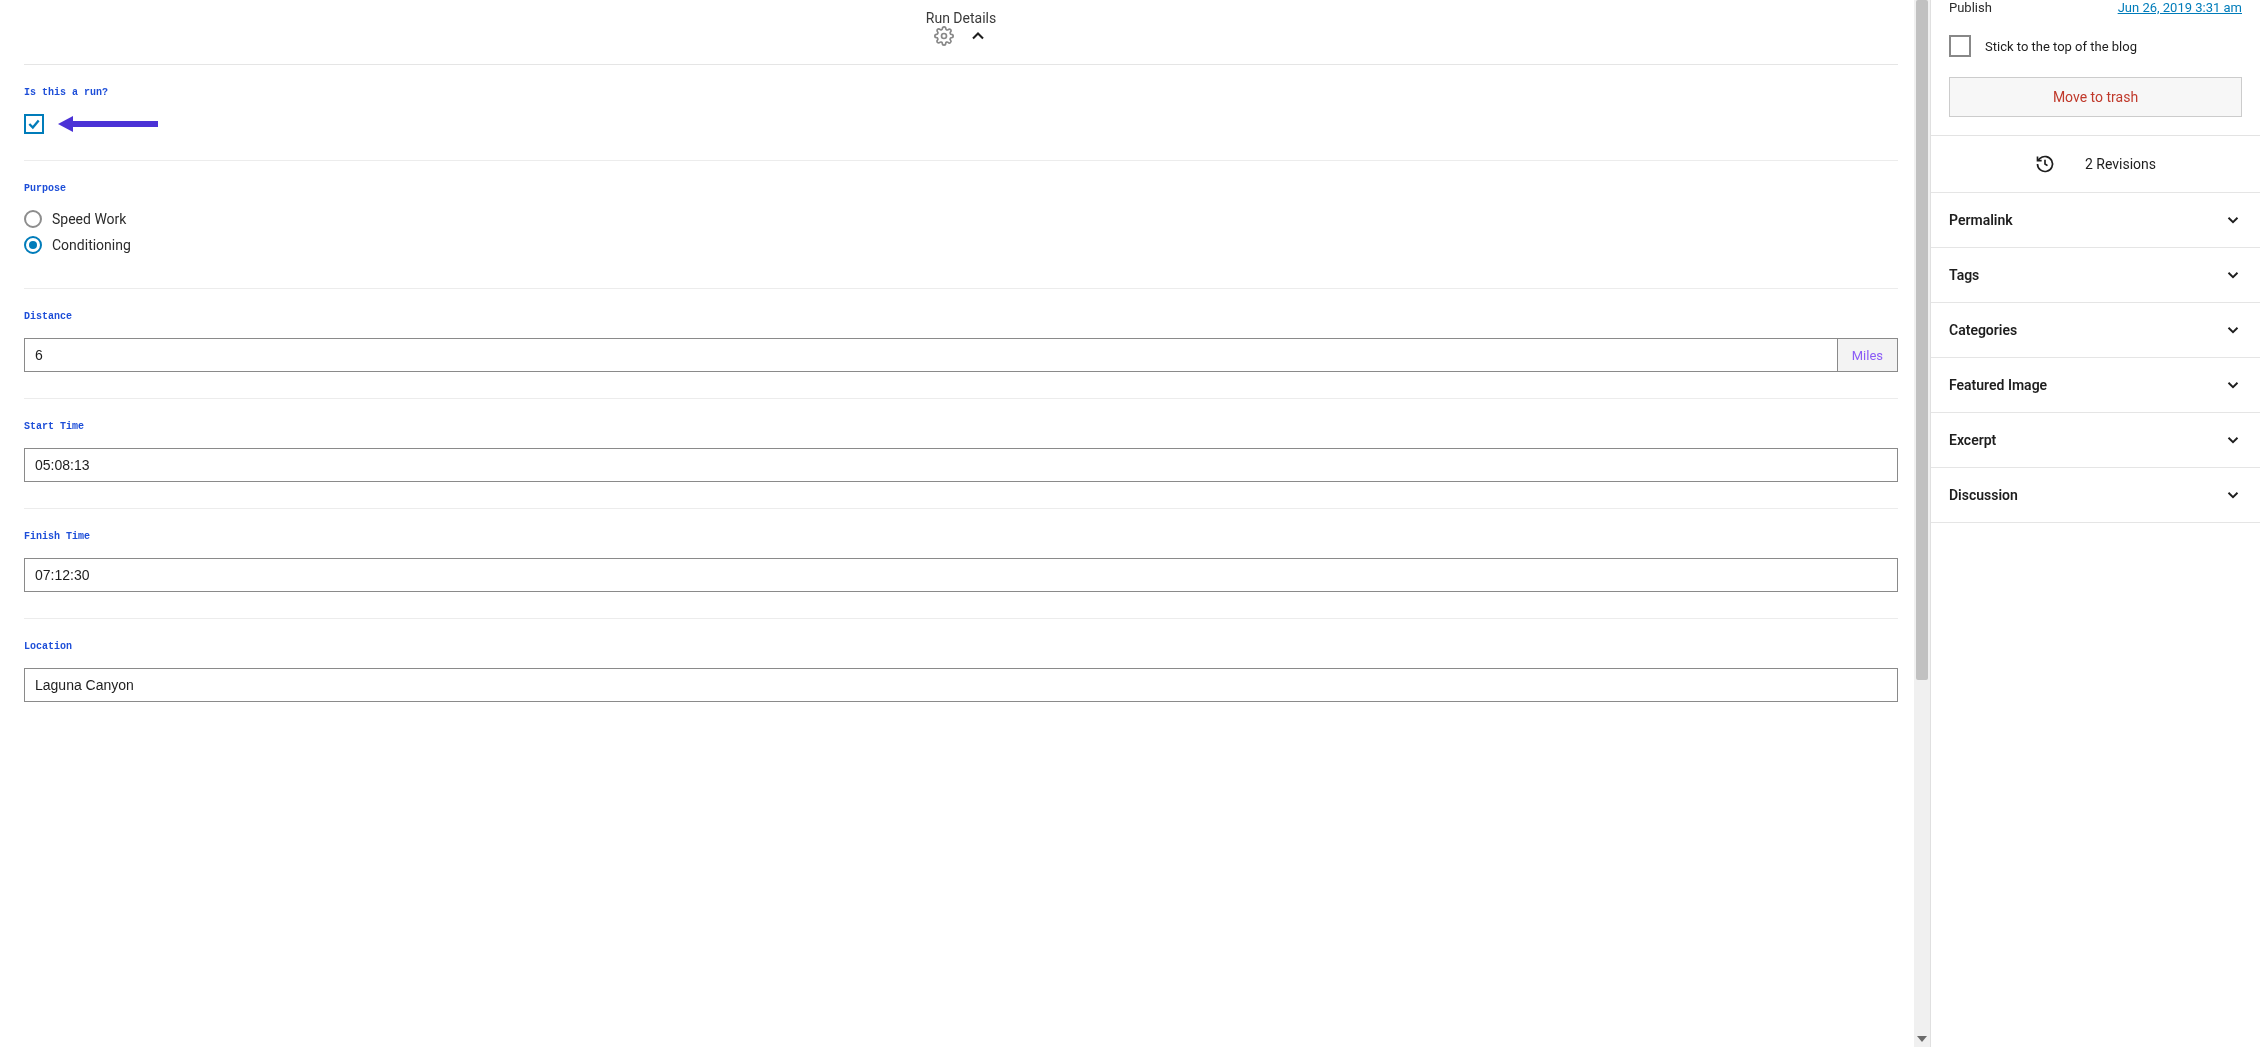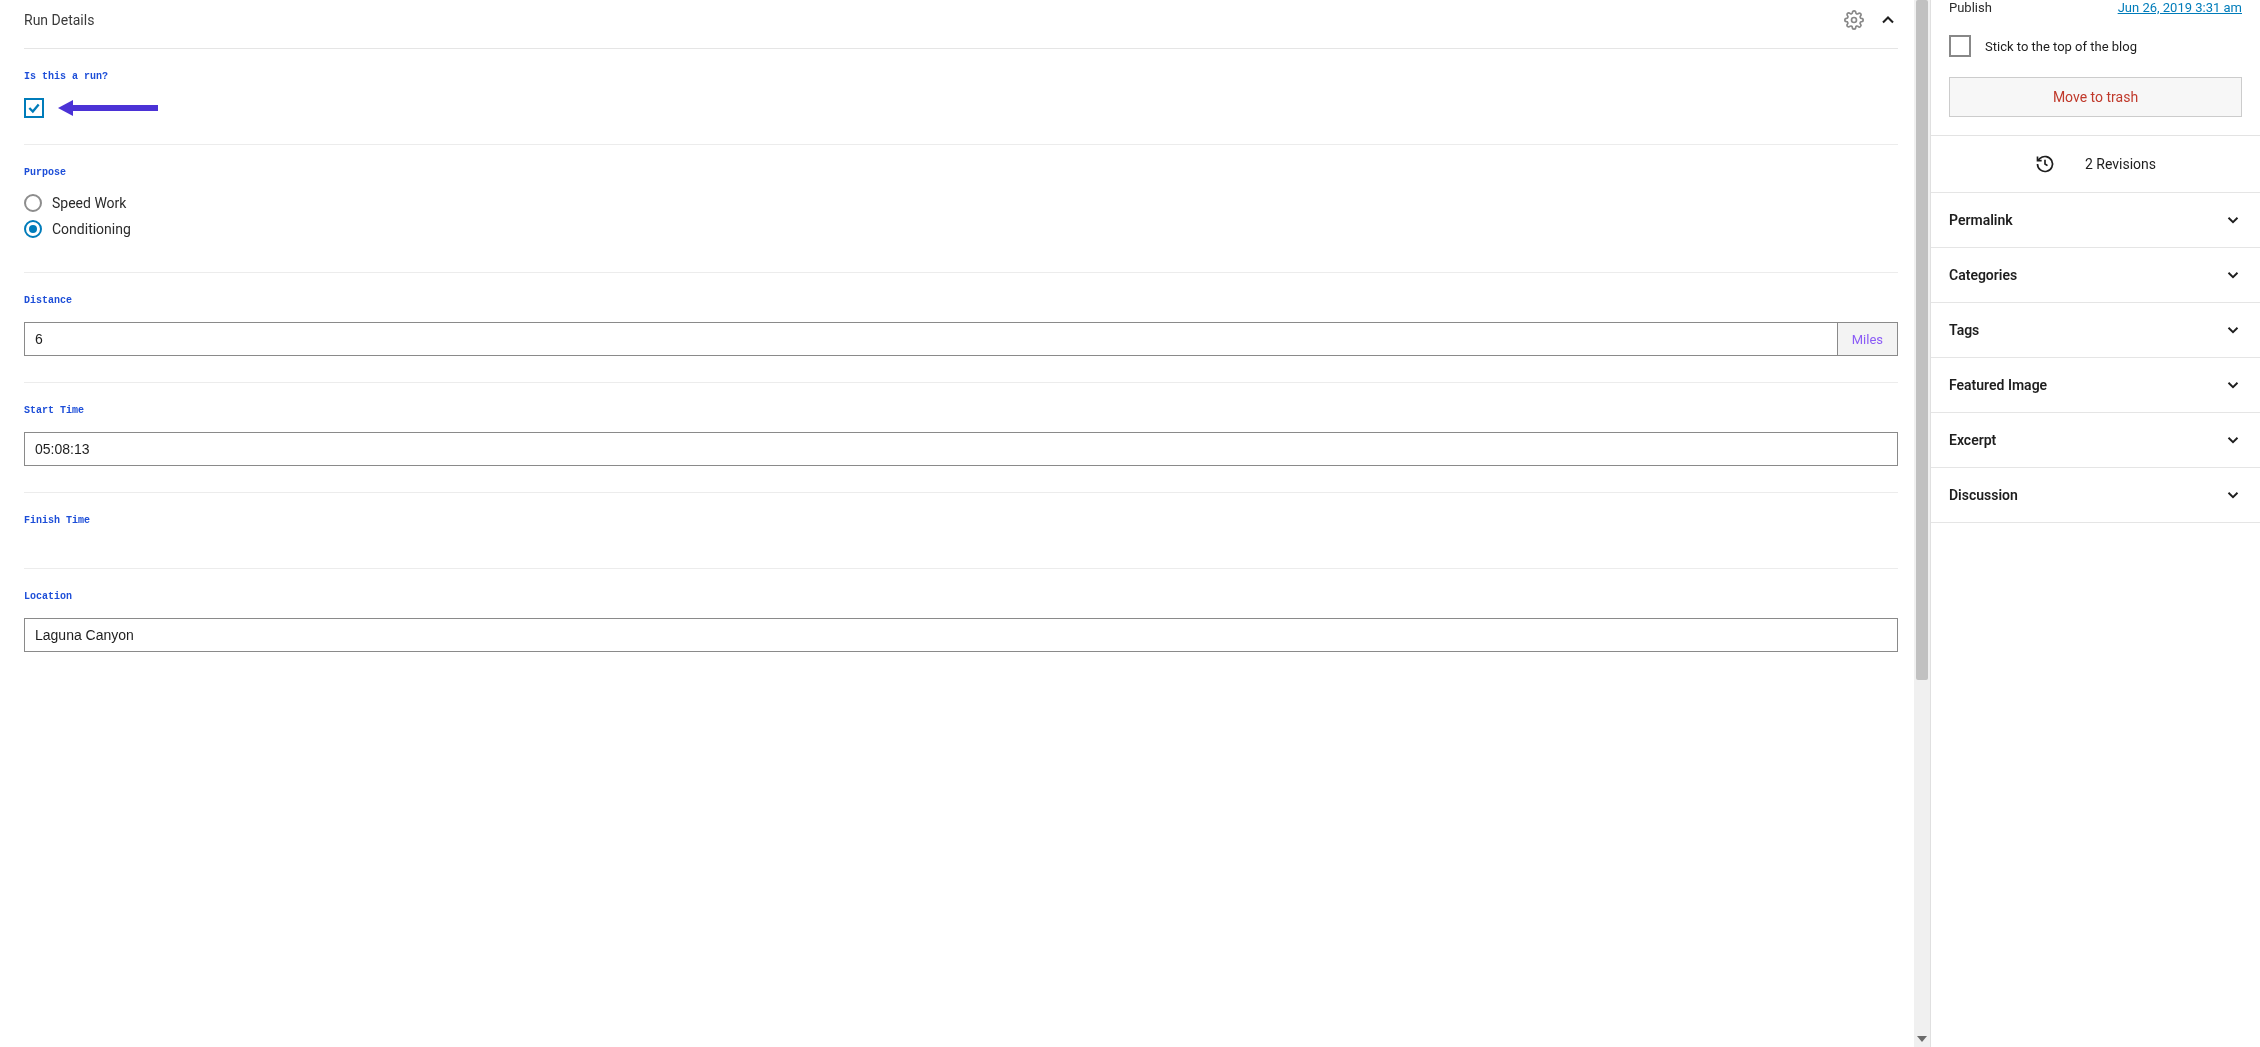--- a/index.html
+++ b/index.html
@@ -4,21 +4,21 @@
   <style>
     * { box-sizing: border-box; margin: 0; padding: 0; }
     body { font-family: -apple-system, BlinkMacSystemFont, "Segoe UI", Roboto, sans-serif; font-size: 13px; color: #1e1e1e; background: #fff; }
     .wrap { display: flex; width: 100%; min-height: 100vh; }
     .main { flex: 1; padding: 0 16px 24px 24px; }
     .scroll-gutter { width: 16px; background: #f0f0f0; position: relative; }
     .scroll-thumb { position: absolute; left: 2px; right: 2px; top: 0; height: 680px; background: #c1c1c1; border-radius: 2px; }
     .scroll-arrow { position: absolute; left: 0; right: 0; bottom: 0; height: 16px; display:flex; align-items:center; justify-content:center; color:#6b6b6b; }
     .sidebar { width: 330px; background: #fff; border-left: 1px solid #e0e0e0; }
 
-    .panel-header { display:flex; align-items:center; justify-content:space-between; padding: 10px 0 18px; border-bottom: 1px solid #e5e5e5; margin-bottom: 0; }
+    .panel-header { display:flex; align-items:center; justify-content:space-between; padding: 10px 0 18px; border-bottom: 1px solid #e5e5e5; margin-bottom: 0; flex-direction: column; }
     .panel-title { font-size: 14px; color: #3a3a3a; }
     .panel-actions { display:flex; align-items:center; gap: 14px; color:#595959; }
     .icon-btn { cursor:pointer; display:inline-flex; }
 
     .field { padding: 22px 0 26px; border-bottom: 1px solid #ececec; }
     .field:last-child { border-bottom: none; }
     .field-label { font-size: 10px; font-weight: 600; color: #1d4ed8; margin-bottom: 16px; font-family: Liberation Mono, monospace; }
 
     .check-row { display:flex; align-items:center; gap: 14px; }
     .checkbox { width: 20px; height: 20px; border: 2.5px solid #007cba; background:#fff; display:inline-flex; align-items:center; justify-content:center; cursor:pointer; }
@@ -115,20 +115,21 @@
       </div>
     </div>
 
     <div class="field">
       <div class="field-label">Start Time</div>
       <input class="text-input" value="05:08:13" style="">
     </div>
 
     <div class="field">
       <div class="field-label">Finish Time</div>
+      <input class="text-input" value="07:12:30" style="">
     </div>
 
     <div class="field">
       <div class="field-label">Location</div>
       <input class="text-input" value="Laguna Canyon" style="">
     </div>
 
   </div>
 
   <div class="scroll-gutter">
@@ -172,31 +173,31 @@
         <span class="sb-section-title">Permalink</span>
         <span class="caret">
             <svg width="18" height="18" viewBox="0 0 24 24" fill="none" stroke="#1e1e1e" stroke-width="2.5">
               <polyline points="6 9 12 15 18 9"></polyline>
             </svg>
           </span>
       </div>
     </div>
     <div class="sb-section">
       <div class="sb-section-head">
+        <span class="sb-section-title">Tags</span>
+        <span class="caret">
+            <svg width="18" height="18" viewBox="0 0 24 24" fill="none" stroke="#1e1e1e" stroke-width="2.5">
+              <polyline points="6 9 12 15 18 9"></polyline>
+            </svg>
+          </span>
+      </div>
+    </div>
+    <div class="sb-section">
+      <div class="sb-section-head">
         <span class="sb-section-title">Categories</span>
-        <span class="caret">
-            <svg width="18" height="18" viewBox="0 0 24 24" fill="none" stroke="#1e1e1e" stroke-width="2.5">
-              <polyline points="6 9 12 15 18 9"></polyline>
-            </svg>
-          </span>
-      </div>
-    </div>
-    <div class="sb-section">
-      <div class="sb-section-head">
-        <span class="sb-section-title">Tags</span>
         <span class="caret">
             <svg width="18" height="18" viewBox="0 0 24 24" fill="none" stroke="#1e1e1e" stroke-width="2.5">
               <polyline points="6 9 12 15 18 9"></polyline>
             </svg>
           </span>
       </div>
     </div>
     <div class="sb-section">
       <div class="sb-section-head">
         <span class="sb-section-title">Featured Image</span>

